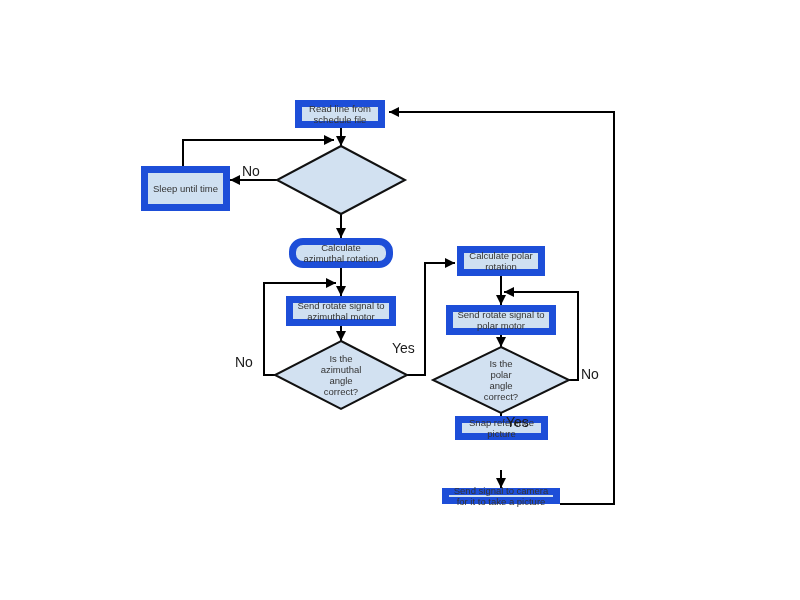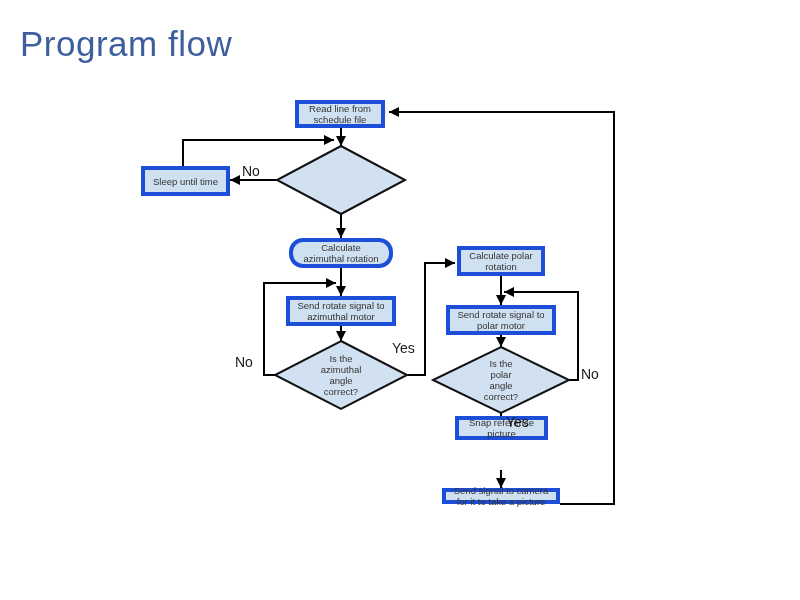--- a/index.html
+++ b/index.html
@@ -7,39 +7,38 @@
   #slide {
     position:relative; width:800px; height:600px; background:#ffffff; overflow:hidden;
   }
   #slide-title {
     position:absolute; left:20px; top:24px;
     font-size:35px; font-weight:400; color:#3d5e9d; letter-spacing:0.5px;
   }
   #diagram-svg { position:absolute; left:0; top:0; }
   .node {
     position:absolute; box-sizing:border-box;
-    background:#cfe0f1; border:4px solid #1d4ed8;
+    background:#cfe0f1; border:7px solid #1d4ed8;
     display:flex; align-items:center; justify-content:center;
     text-align:center; font-size:9.5px; line-height:11px; color:#333;
     white-space:pre-line;
   }
   .diamond-label {
     position:absolute; text-align:center;
     font-size:9.5px; line-height:11px; color:#333; white-space:pre-line;
   }
   .edge-label {
     position:absolute; font-size:14px; color:#1a1a1a;
   }
 </style>
 </head>
 <body>
 
 <div id="slide">
 
-  <div id="slide-title">Program flow</div>
 
   <svg id="diagram-svg" width="800" height="600" viewBox="0 0 800 600">
     <defs>
       <marker id="arr" viewBox="0 0 10 10" refX="10" refY="5" markerWidth="5" markerHeight="5" orient="auto">
         <path d="M0,0 L10,5 L0,10 Z" fill="#000"></path>
       </marker>
     </defs>
     <g stroke="#000" stroke-width="2" fill="none">
 
       <path d="M341,128 V146" marker-end="url(#arr)"></path>
@@ -72,21 +71,21 @@
     </g>
     <g fill="#d2e1f1" stroke="#111" stroke-width="2">
       <polygon points="341,146 405,180 341,214 277,180"></polygon>
       <polygon points="341,341 407,375 341,409 275,375"></polygon>
       <polygon points="501,347 569,380 501,413 433,380"></polygon>
     </g>
   </svg>
 
   <div class="node" style="left:295px; top:100px; width:90px; height:28px;">Read line from
 schedule file</div>
-  <div class="node" style="left:141px; top:166px; width:89px; height:30px;">Sleep until time</div>
+  <div class="node" style="left:141px; top:166px; width:89px; height:45px;">Sleep until time</div>
   <div class="node" style="left:289px; top:238px; width:104px; height:30px;border-radius:14px;">Calculate
 azimuthal rotation</div>
   <div class="node" style="left:286px; top:296px; width:110px; height:30px;">Send rotate signal to
 azimuthal motor</div>
   <div class="node" style="left:457px; top:246px; width:88px; height:30px;">Calculate polar
 rotation</div>
   <div class="node" style="left:446px; top:305px; width:110px; height:30px;">Send rotate signal to
 polar motor</div>
   <div class="node" style="left:455px; top:416px; width:93px; height:24px;">Snap reference
 picture</div>

